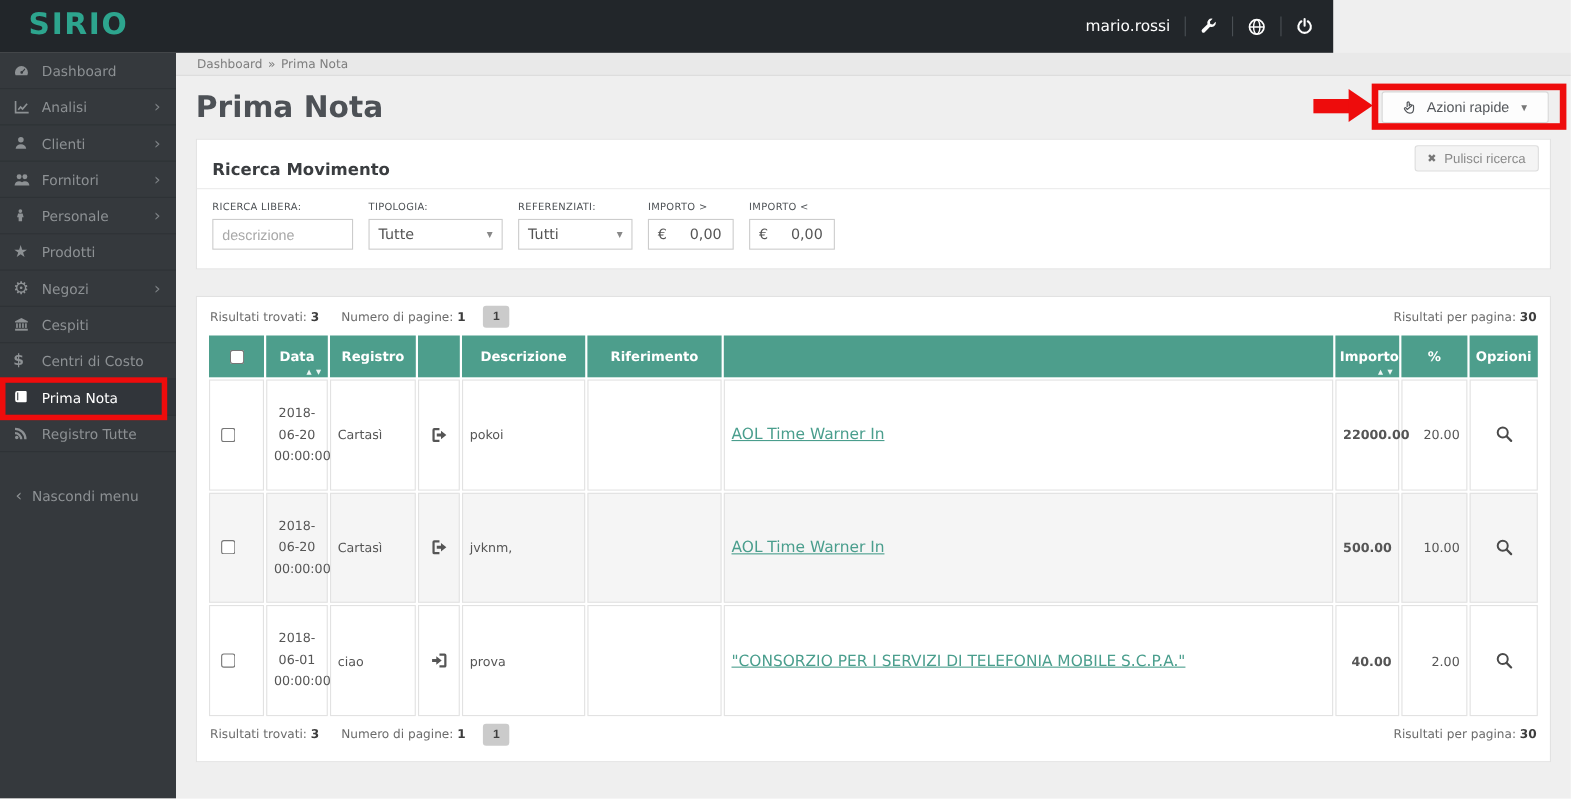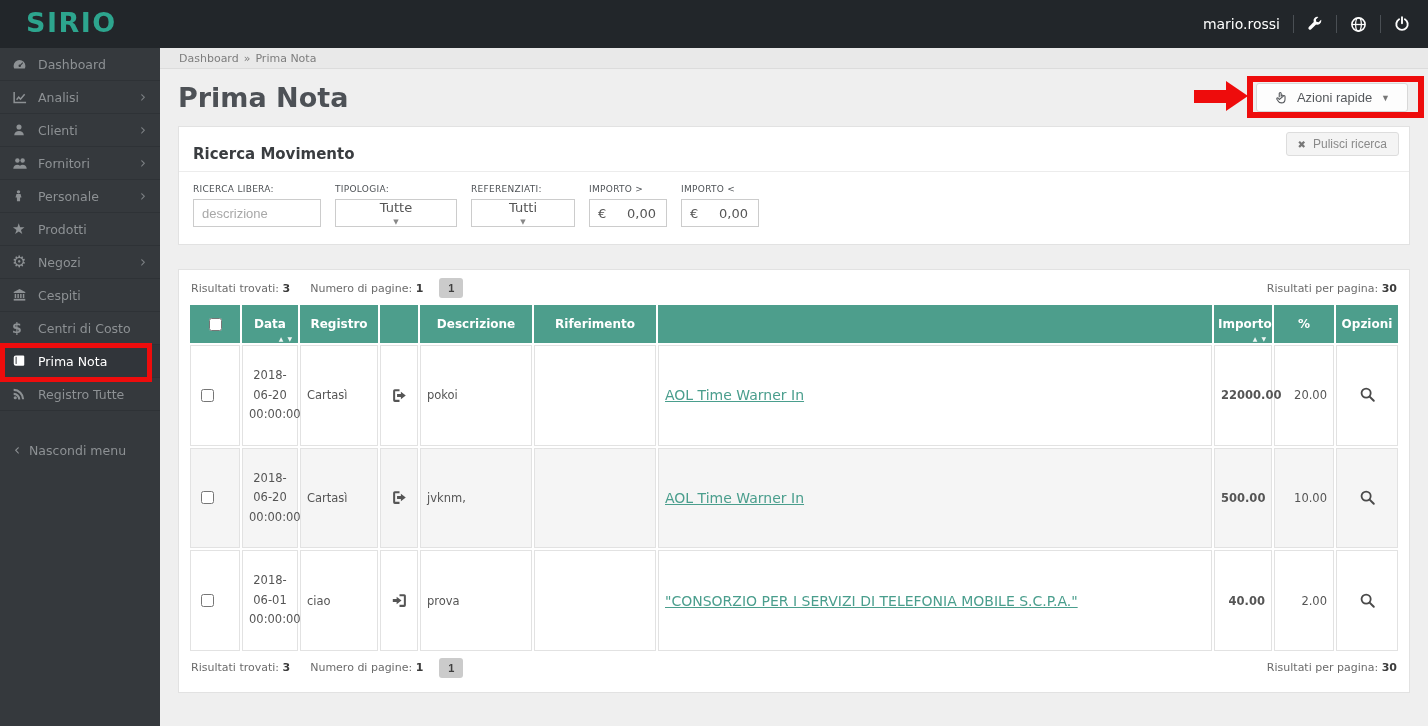--- a/index.html
+++ b/index.html
@@ -2,21 +2,21 @@
 <html><head>
 <meta charset="utf-8">
 <style>
   html,body{margin:0;padding:0;}
   body{
     width:1428px;height:726px;position:relative;overflow:hidden;
     background:#efefef;font-family:"DejaVu Sans","Liberation Sans",sans-serif;
     -webkit-font-smoothing:antialiased;
   }
   
-  .topbar{position:absolute;left:0;top:0;width:1428px;height:48px;background:#22262a;z-index:5;}
+  .topbar{position:absolute;left:0;top:0;width:1164px;height:48px;background:#22262a;z-index:5;padding-left:48px;}
   .logo{position:absolute;left:26px;top:7px;font-size:27px;font-weight:700;color:#2da58e;letter-spacing:1.5px;cursor:pointer;}
   .topbar-right{position:absolute;right:18px;top:0;height:48px;display:flex;align-items:center;gap:13px;color:#fdfdfd;}
   .username{font-size:14px;cursor:pointer;}
   .tb-sep{width:1px;height:18px;background:#4a4f54;}
   .tb-icon{display:flex;align-items:center;color:#fdfdfd;cursor:pointer;}
   .tb-icon svg{display:block;}
   
   .sidebar{position:absolute;left:0;top:48px;width:160px;bottom:0;background:#35393d;z-index:4;}
   .side-item{height:32px;display:flex;align-items:center;padding:0 12px;color:#8d9194;font-size:12.5px;border-bottom:1px solid #2e3236;cursor:pointer;}
   .side-item.active{color:#ffffff;background:#31353a;}
@@ -41,21 +41,21 @@
   .search-panel{position:relative;}
   .panel-head{position:relative;padding:17px 14px 8px;border-bottom:1px solid #ececec;}
   .panel-title{font-size:15px;font-weight:700;color:#3a3d40;margin:0;display:inline;}
   .clear-btn{position:absolute;right:10px;top:5px;background:#f4f4f4;border:1px solid #ddd;border-radius:3px;color:#8a8a8a;font-size:12px;padding:4px 11px;display:flex;align-items:center;gap:7px;cursor:pointer;}
   .clear-x{font-size:10px;color:#777;}
   .panel-body{padding:12px 14px 17px;display:flex;gap:14px;}
   .f-group{display:flex;flex-direction:column;gap:5px;}
   .f-label{font-size:9px;font-weight:400;color:#4e5256;letter-spacing:.3px;}
   .text-input{width:128px;height:28px;border:1px solid #ccc;padding:0 8px;font-size:13px;color:#555;outline:none;box-sizing:border-box;}
   .text-input::placeholder{color:#a8a8a8;}
-  .f-select{width:122px;height:28px;border:1px solid #ccc;display:flex;align-items:center;justify-content:space-between;padding:0 8px;font-size:13px;color:#555;box-sizing:border-box;cursor:pointer;background:#fff;flex-direction:column;}
+  .f-select{width:122px;height:28px;border:1px solid #ccc;display:flex;align-items:center;justify-content:space-between;padding:0 8px;font-size:13px;color:#555;box-sizing:border-box;cursor:pointer;background:#fff;}
   .f-select.narrow{width:104px;}
   .sel-caret{font-size:7px;color:#888;}
   .f-money{width:78px;height:28px;border:1px solid #ccc;display:flex;align-items:center;padding:0 8px;box-sizing:border-box;font-size:13px;color:#555;background:#fff;}
   .money-input{border:none;outline:none;width:100%;text-align:right;font-size:13px;color:#555;font-family:inherit;background:transparent;}
   
   .results-panel{margin-top:24px;padding:3px 9px 9px;border:1px solid #e2e2e2;background:#fff;}
   .info-row{display:flex;align-items:center;gap:20px;height:30px;font-size:11px;color:#6b6b6b;padding:0 3px;}
   .info-row b{color:#3c3c3c;}
   .page-chip{background:#cbcbcb;border:none;border-radius:3px;padding:4px 9px;font-size:11px;font-weight:700;color:#3f3f3f;cursor:pointer;margin-left:-4px;}
   .per-page{margin-left:auto;}

